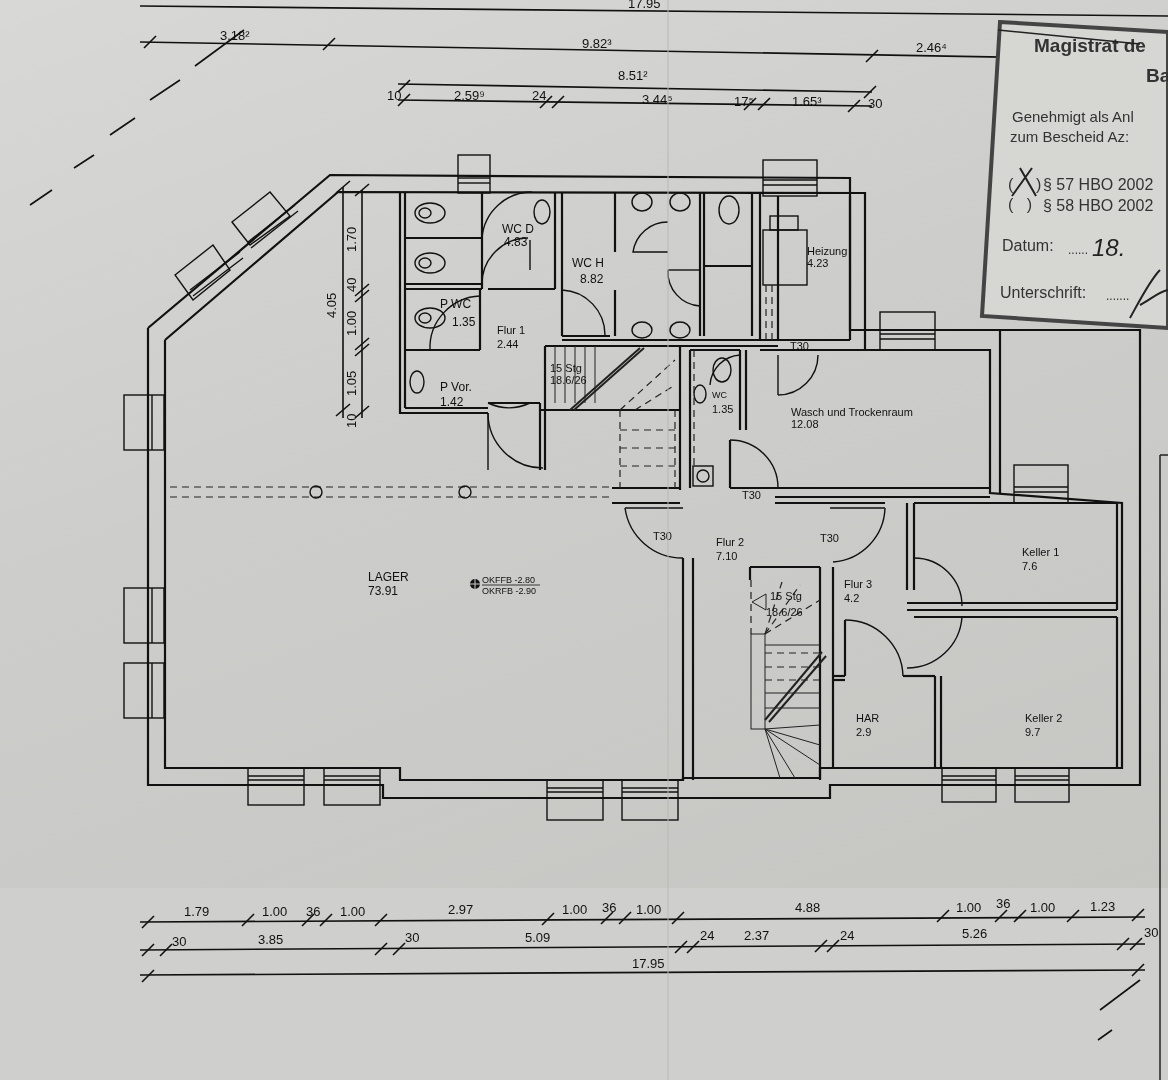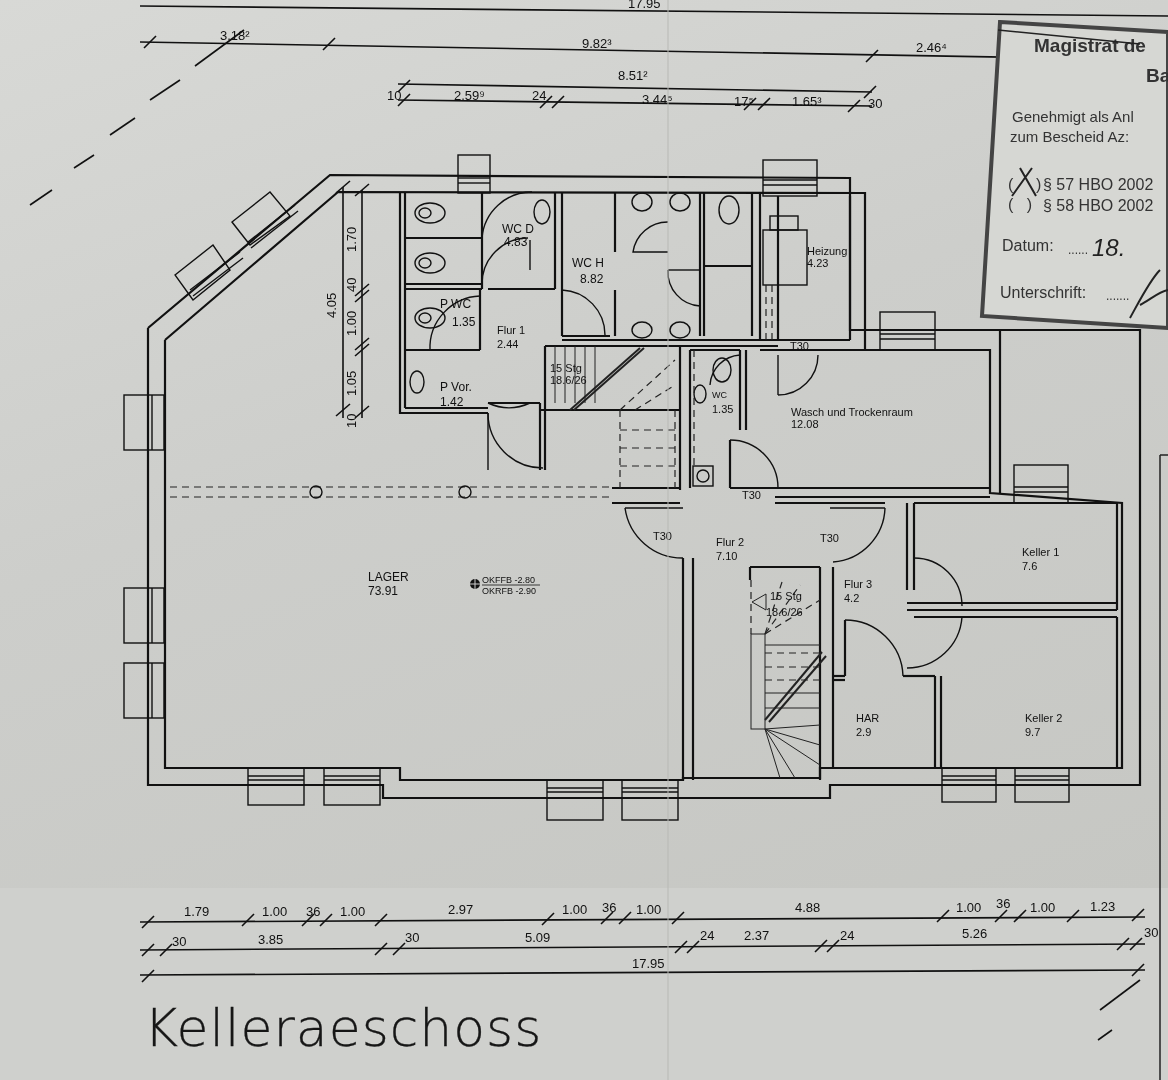--- a/index.html
+++ b/index.html
@@ -484,14 +484,13 @@
     <text class="stamp" x="1002" y="251" style="font-size:16px">Datum:</text>
     <text class="stamp" x="1068" y="254" style="font-size:12px">......</text>
     <text class="stamp" x="1092" y="256" style="font-size:24px;font-style:italic;fill:#222">18.</text>
     <text class="stamp" x="1000" y="298" style="font-size:16px">Unterschrift:</text>
     <text class="stamp" x="1106" y="300" style="font-size:12px">.......</text>
     <path d="M1130,318 C1140,300 1150,280 1160,270 M1140,305 C1150,300 1158,292 1168,290" stroke="#222" stroke-width="2" fill="none"></path>
     <line x1="998" y1="30" x2="1140" y2="44" stroke="#222" stroke-width="1.5"></line>
   </g>
 </svg>
 
-<div id="title">Kelleraeschoss</div>
 </div>
 
 </body></html>

